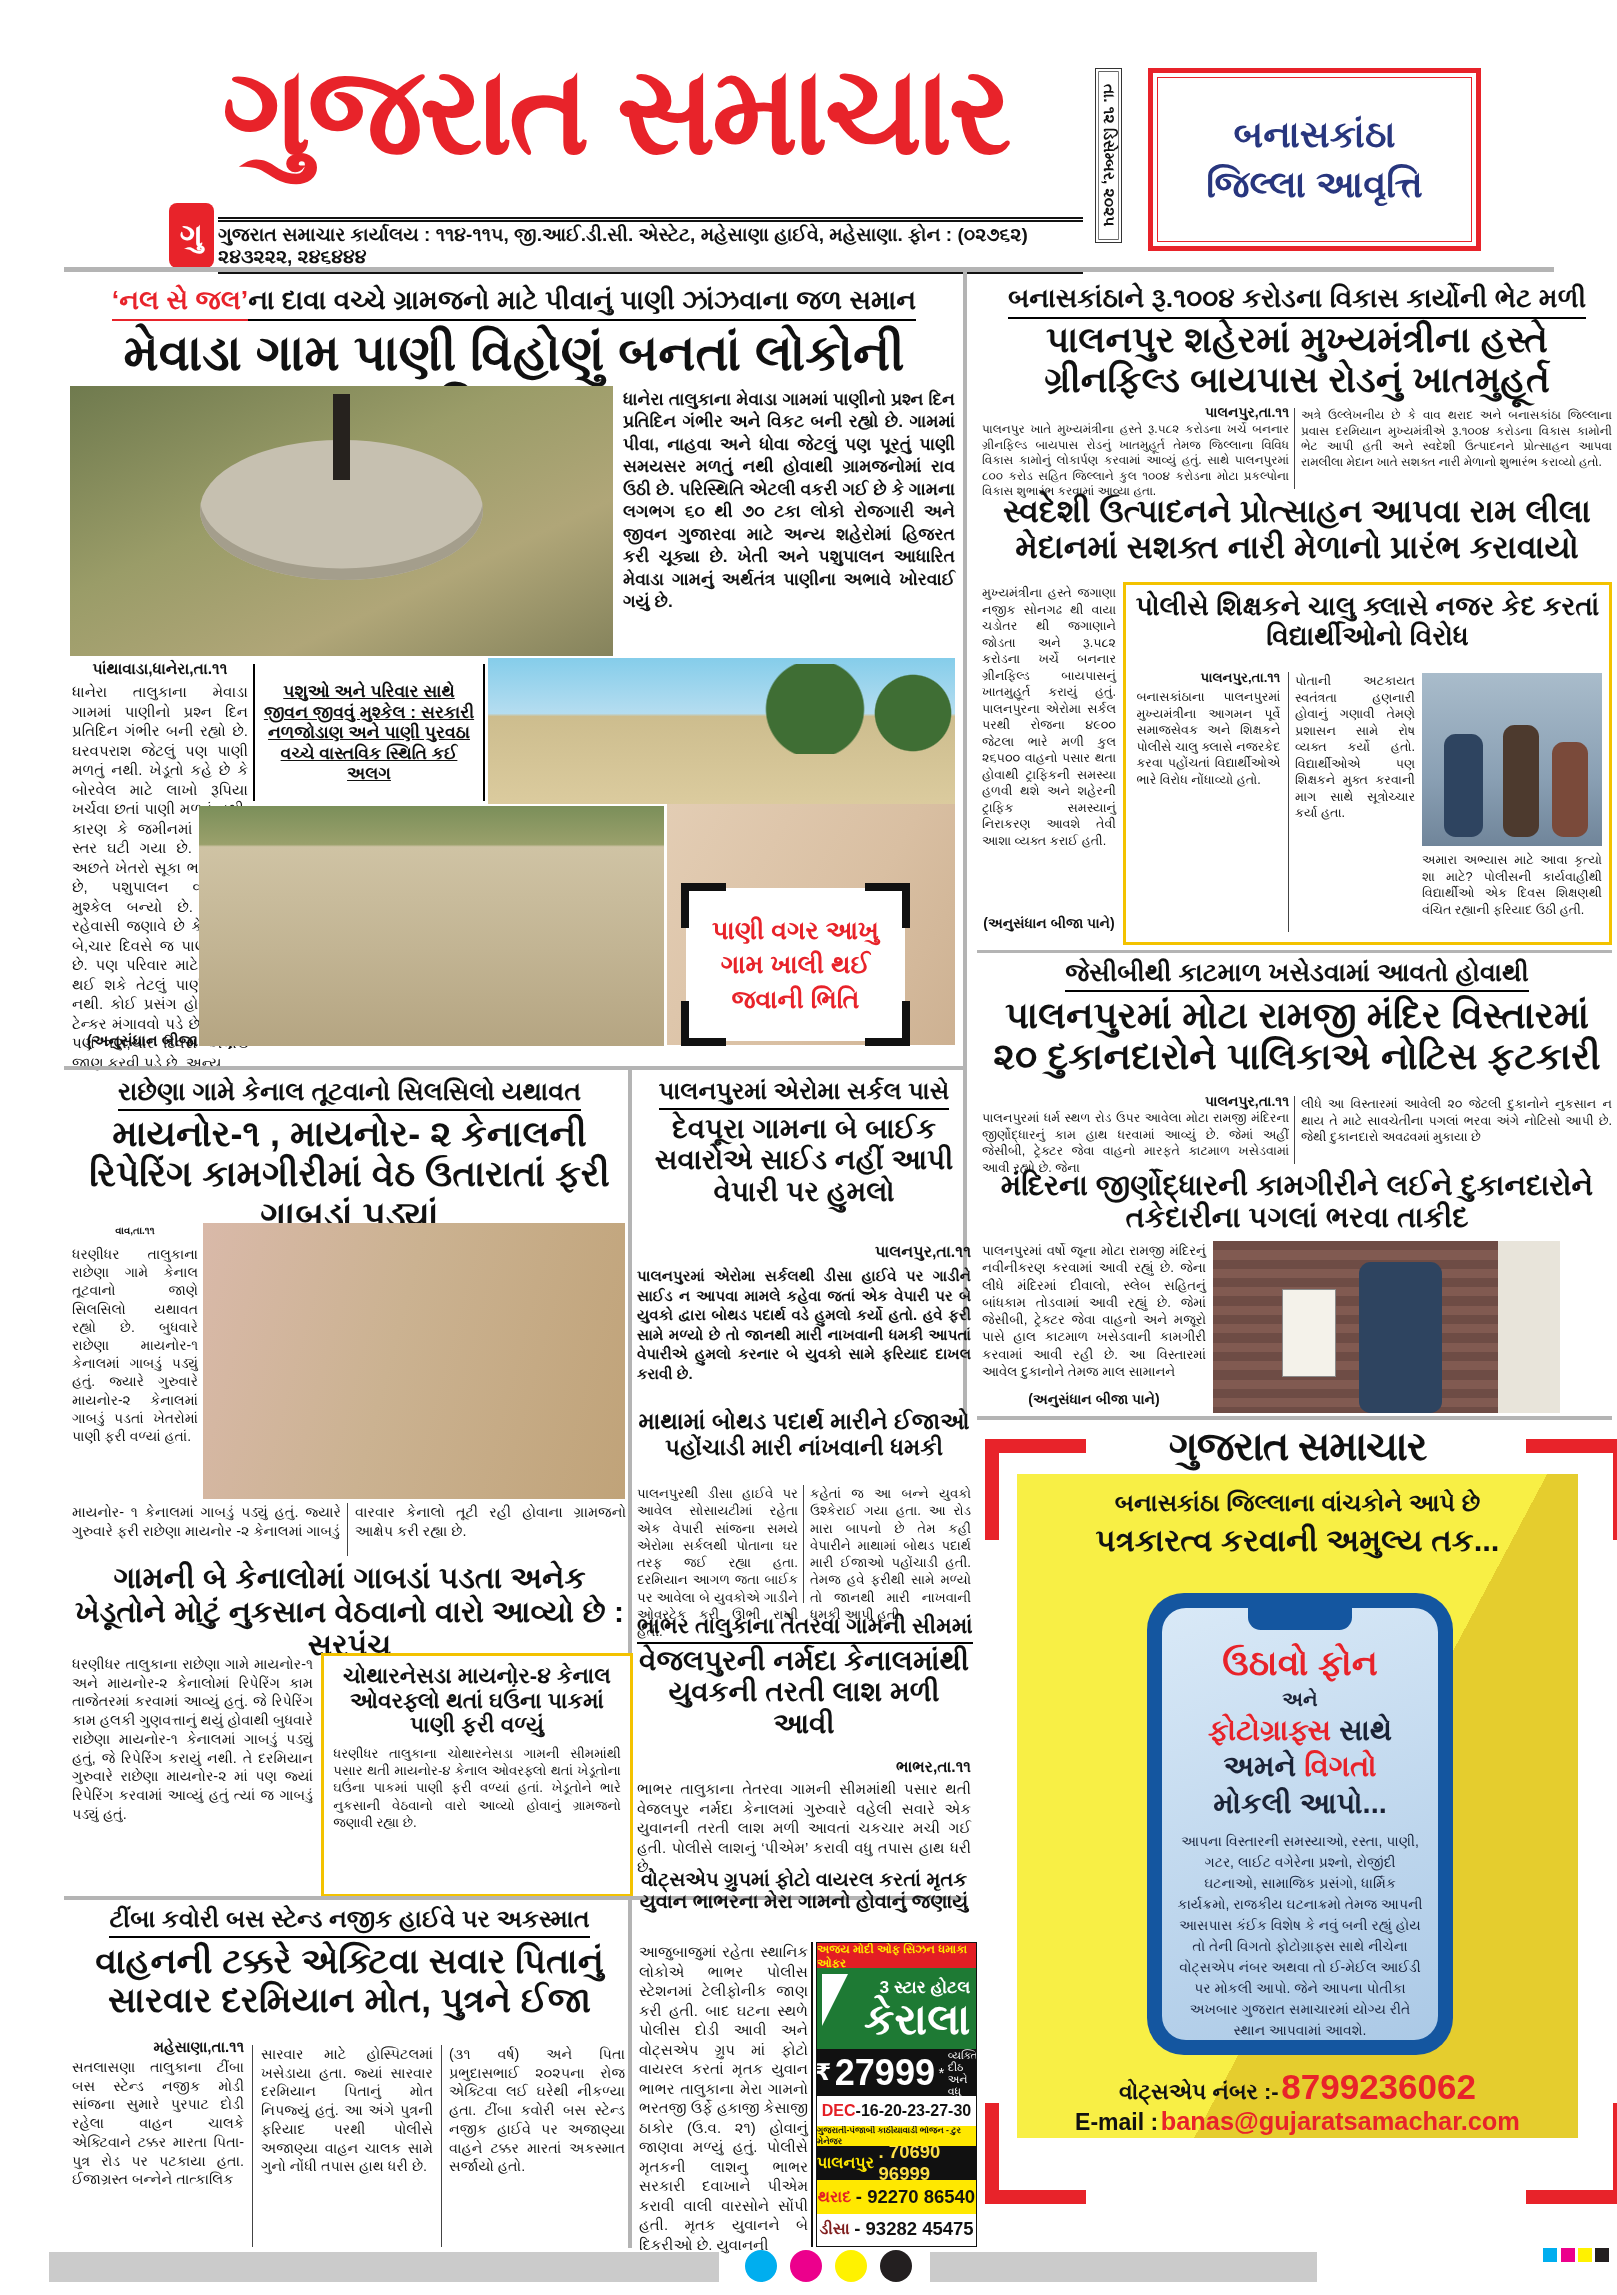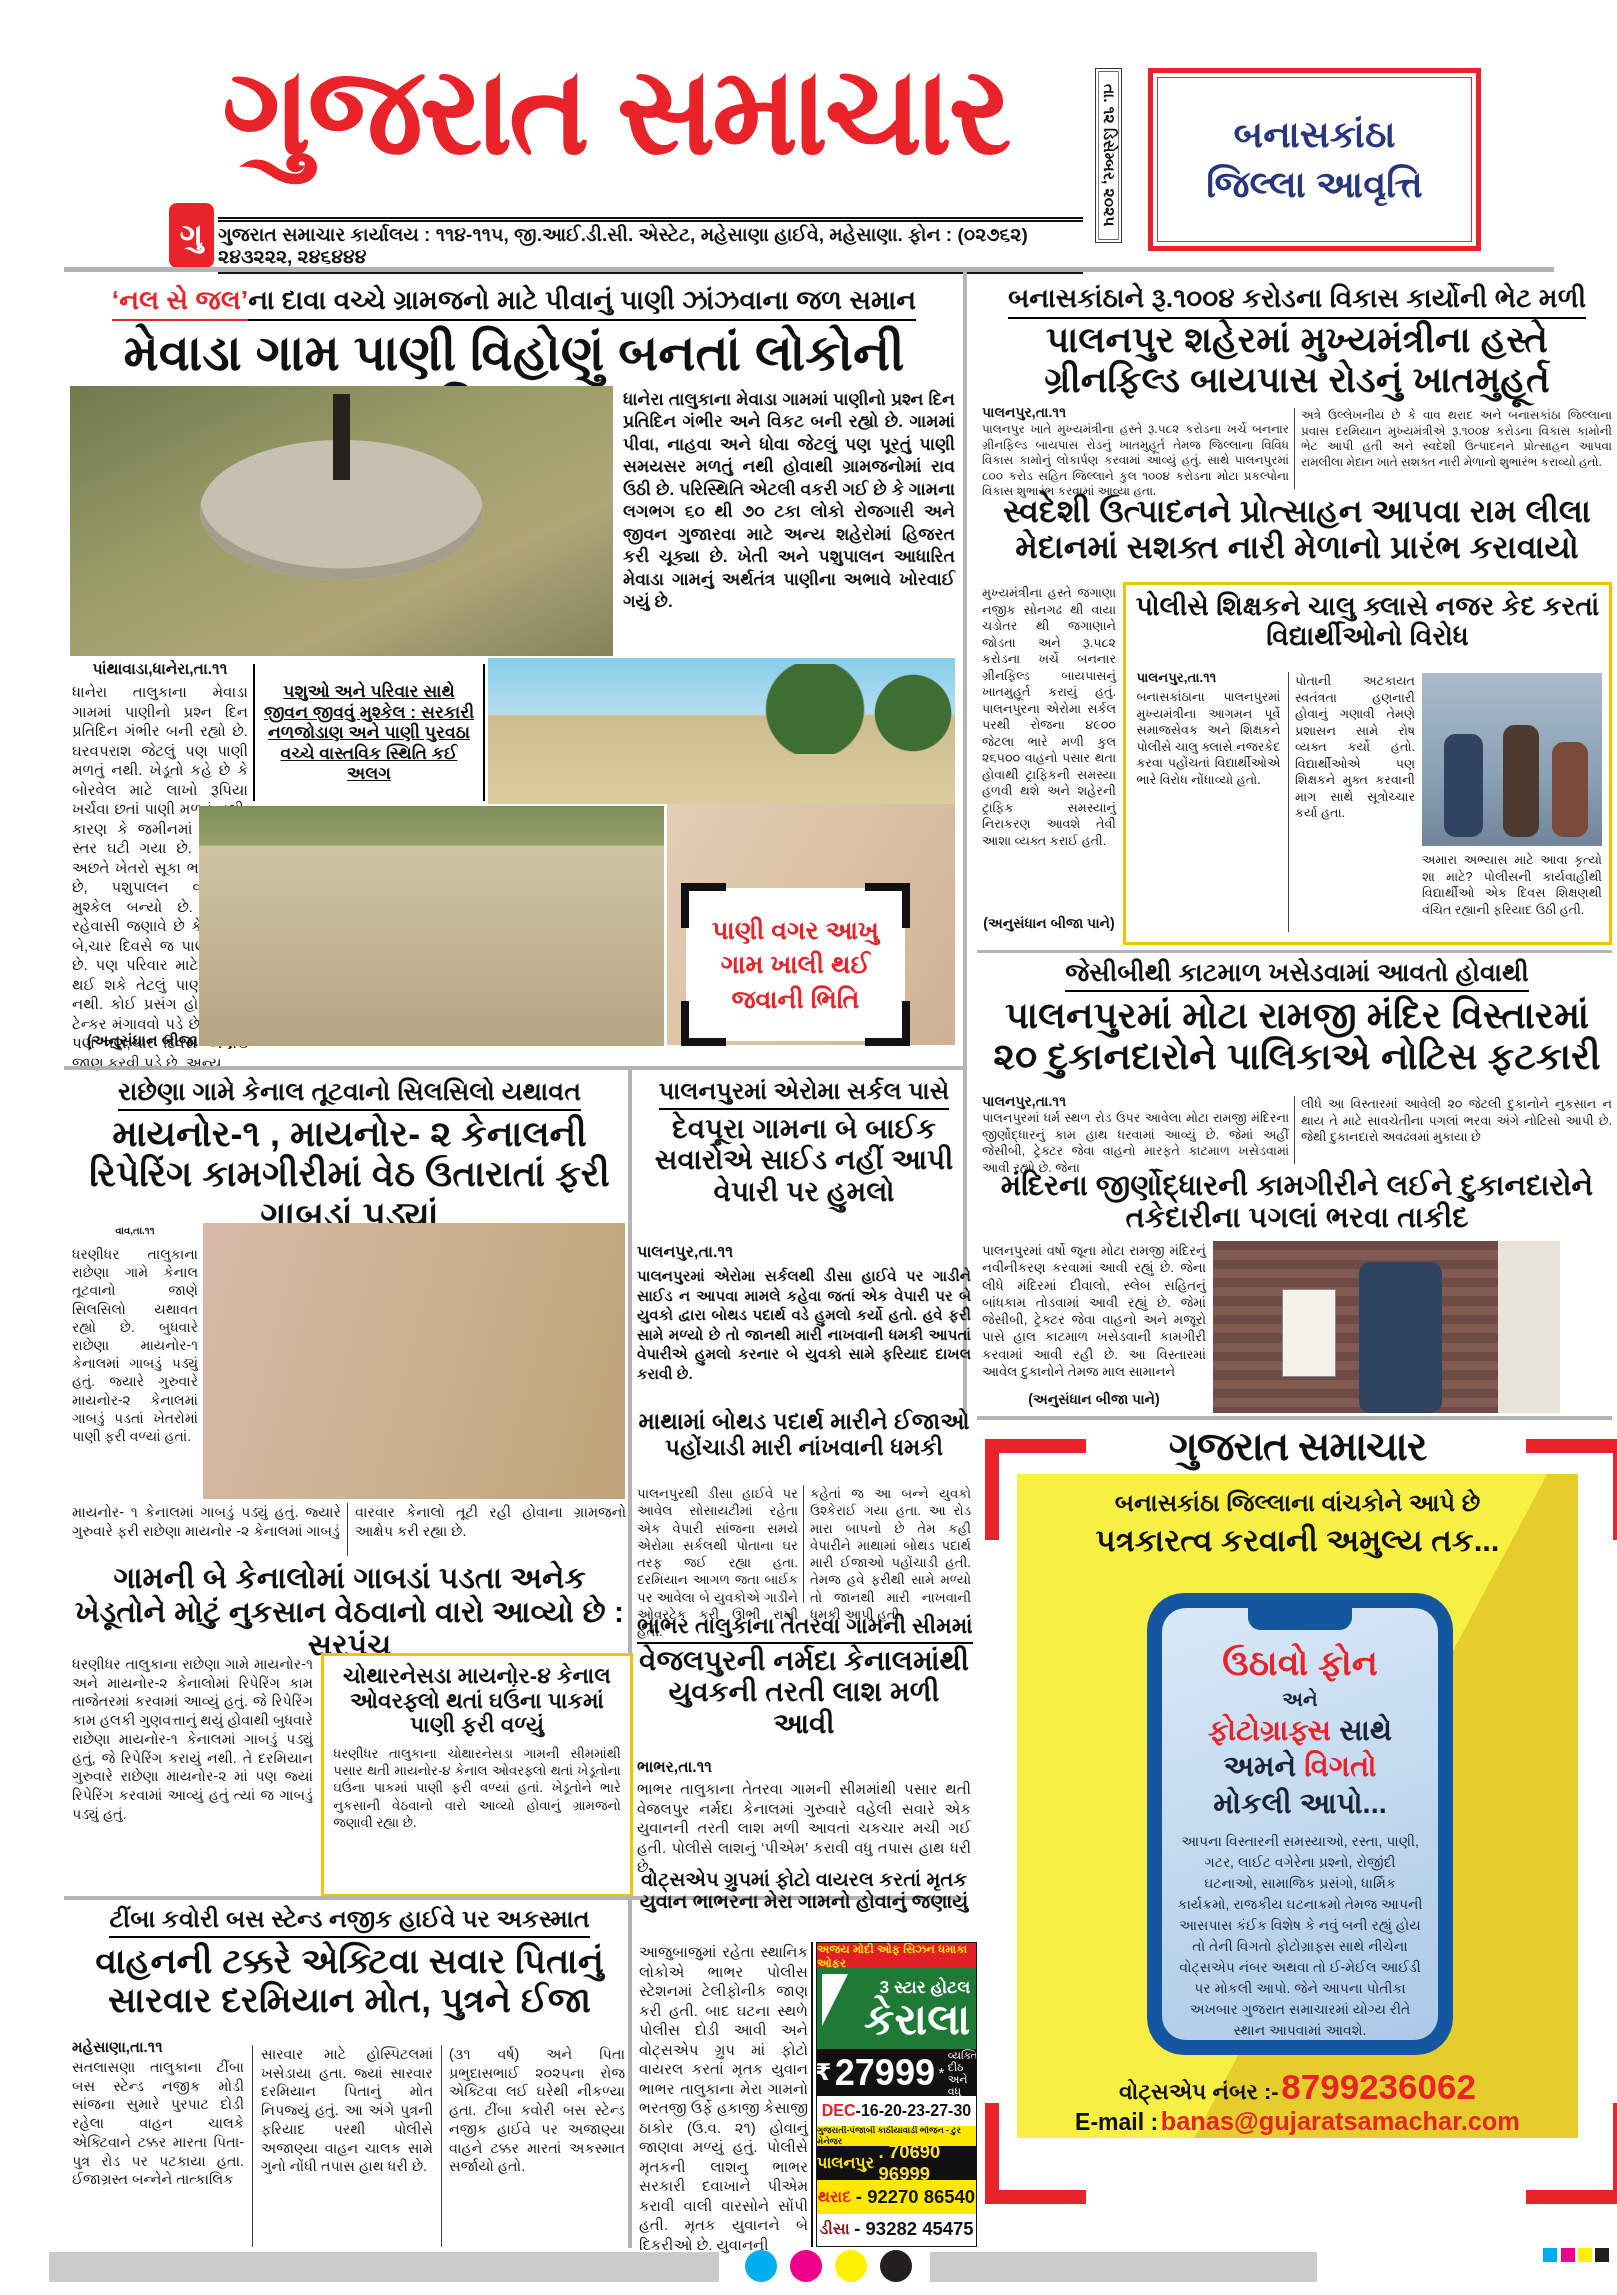--- a/index.html
+++ b/index.html
@@ -1,19 +1,19 @@
 <!DOCTYPE html>
 <html lang="gu" style="font-size:9.2px"><head>
 <meta charset="utf-8">
 <style>
   html,body{margin:0;padding:0;background:#e9e9e9;font-family:"Liberation Sans","DejaVu Sans",sans-serif;color:#111;}
   #page{position:relative;width:1617px;height:2295px;background:#ffffff;overflow:hidden;}
   .abs{position:absolute;}
   .c{text-align:center;}
-  .r{}
+  .r{text-align:right;}
   .b{font-weight:bold;}
   .flex{display:flex;align-items:center;justify-content:center;}
   .col{display:flex;flex-direction:column;}
   .red{color:#e8232a;}
   .navy{color:#28367e;}
   .kick{font-weight:bold;text-align:center;white-space:nowrap;}
   .kick span{border-bottom:2.9px solid #000;padding-bottom:4px;}
   .kick span.red{border-bottom-color:#e8232a;}
   .hl{font-weight:bold;text-align:center;line-height:1.12;}
   .bt{text-align:justify;line-height:1.3;}

